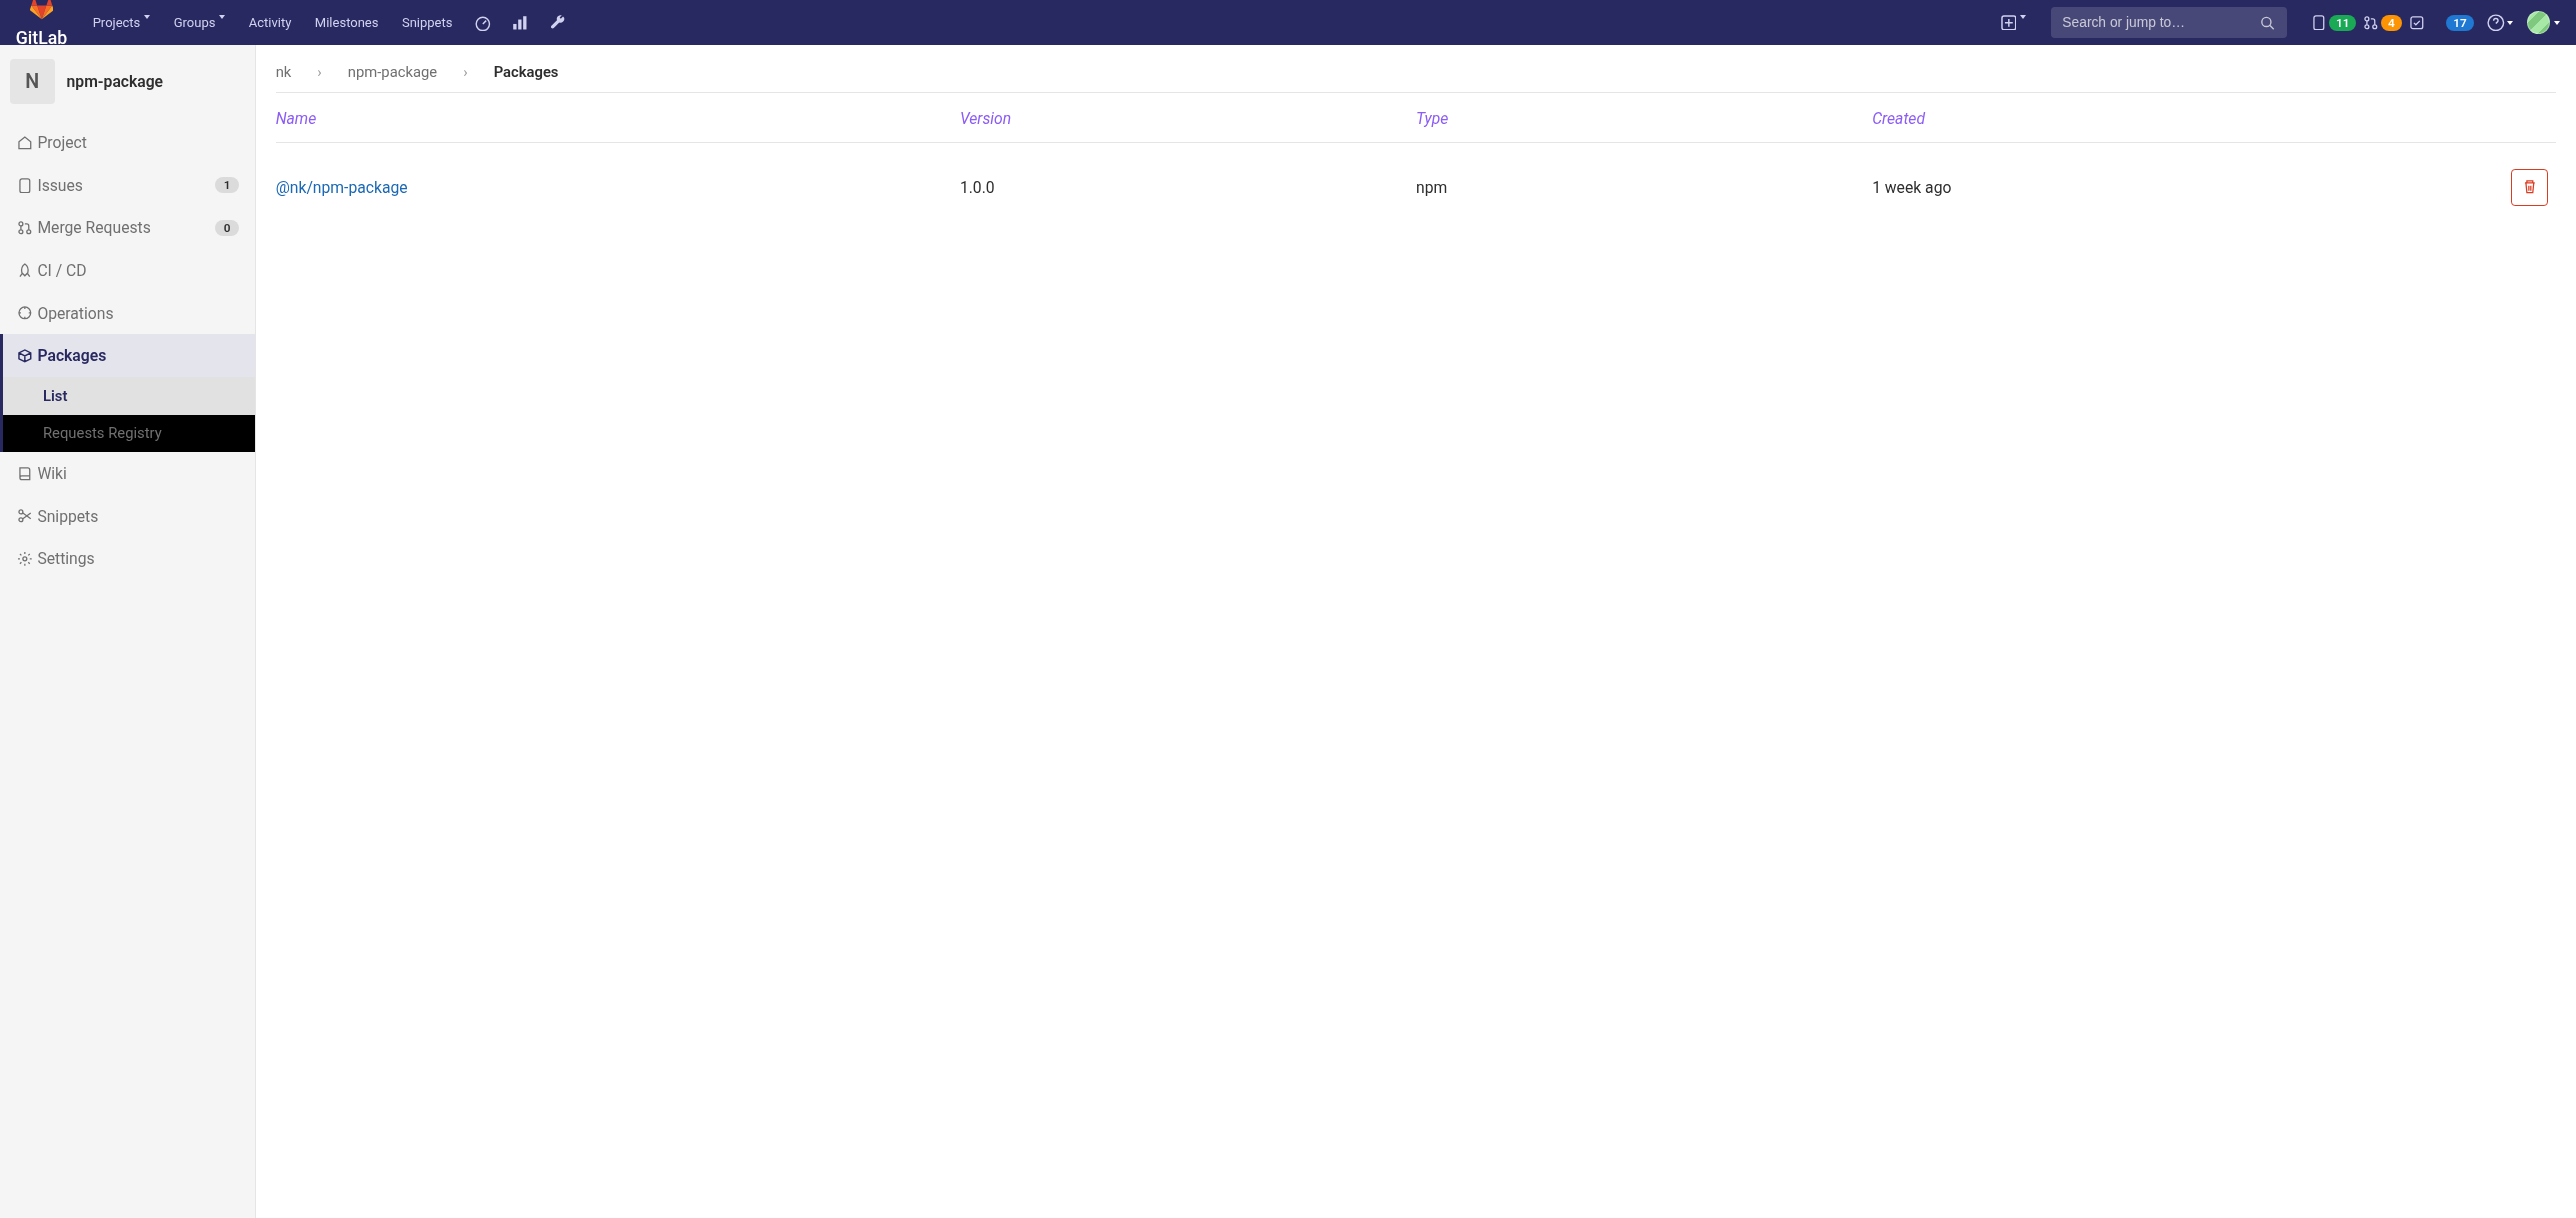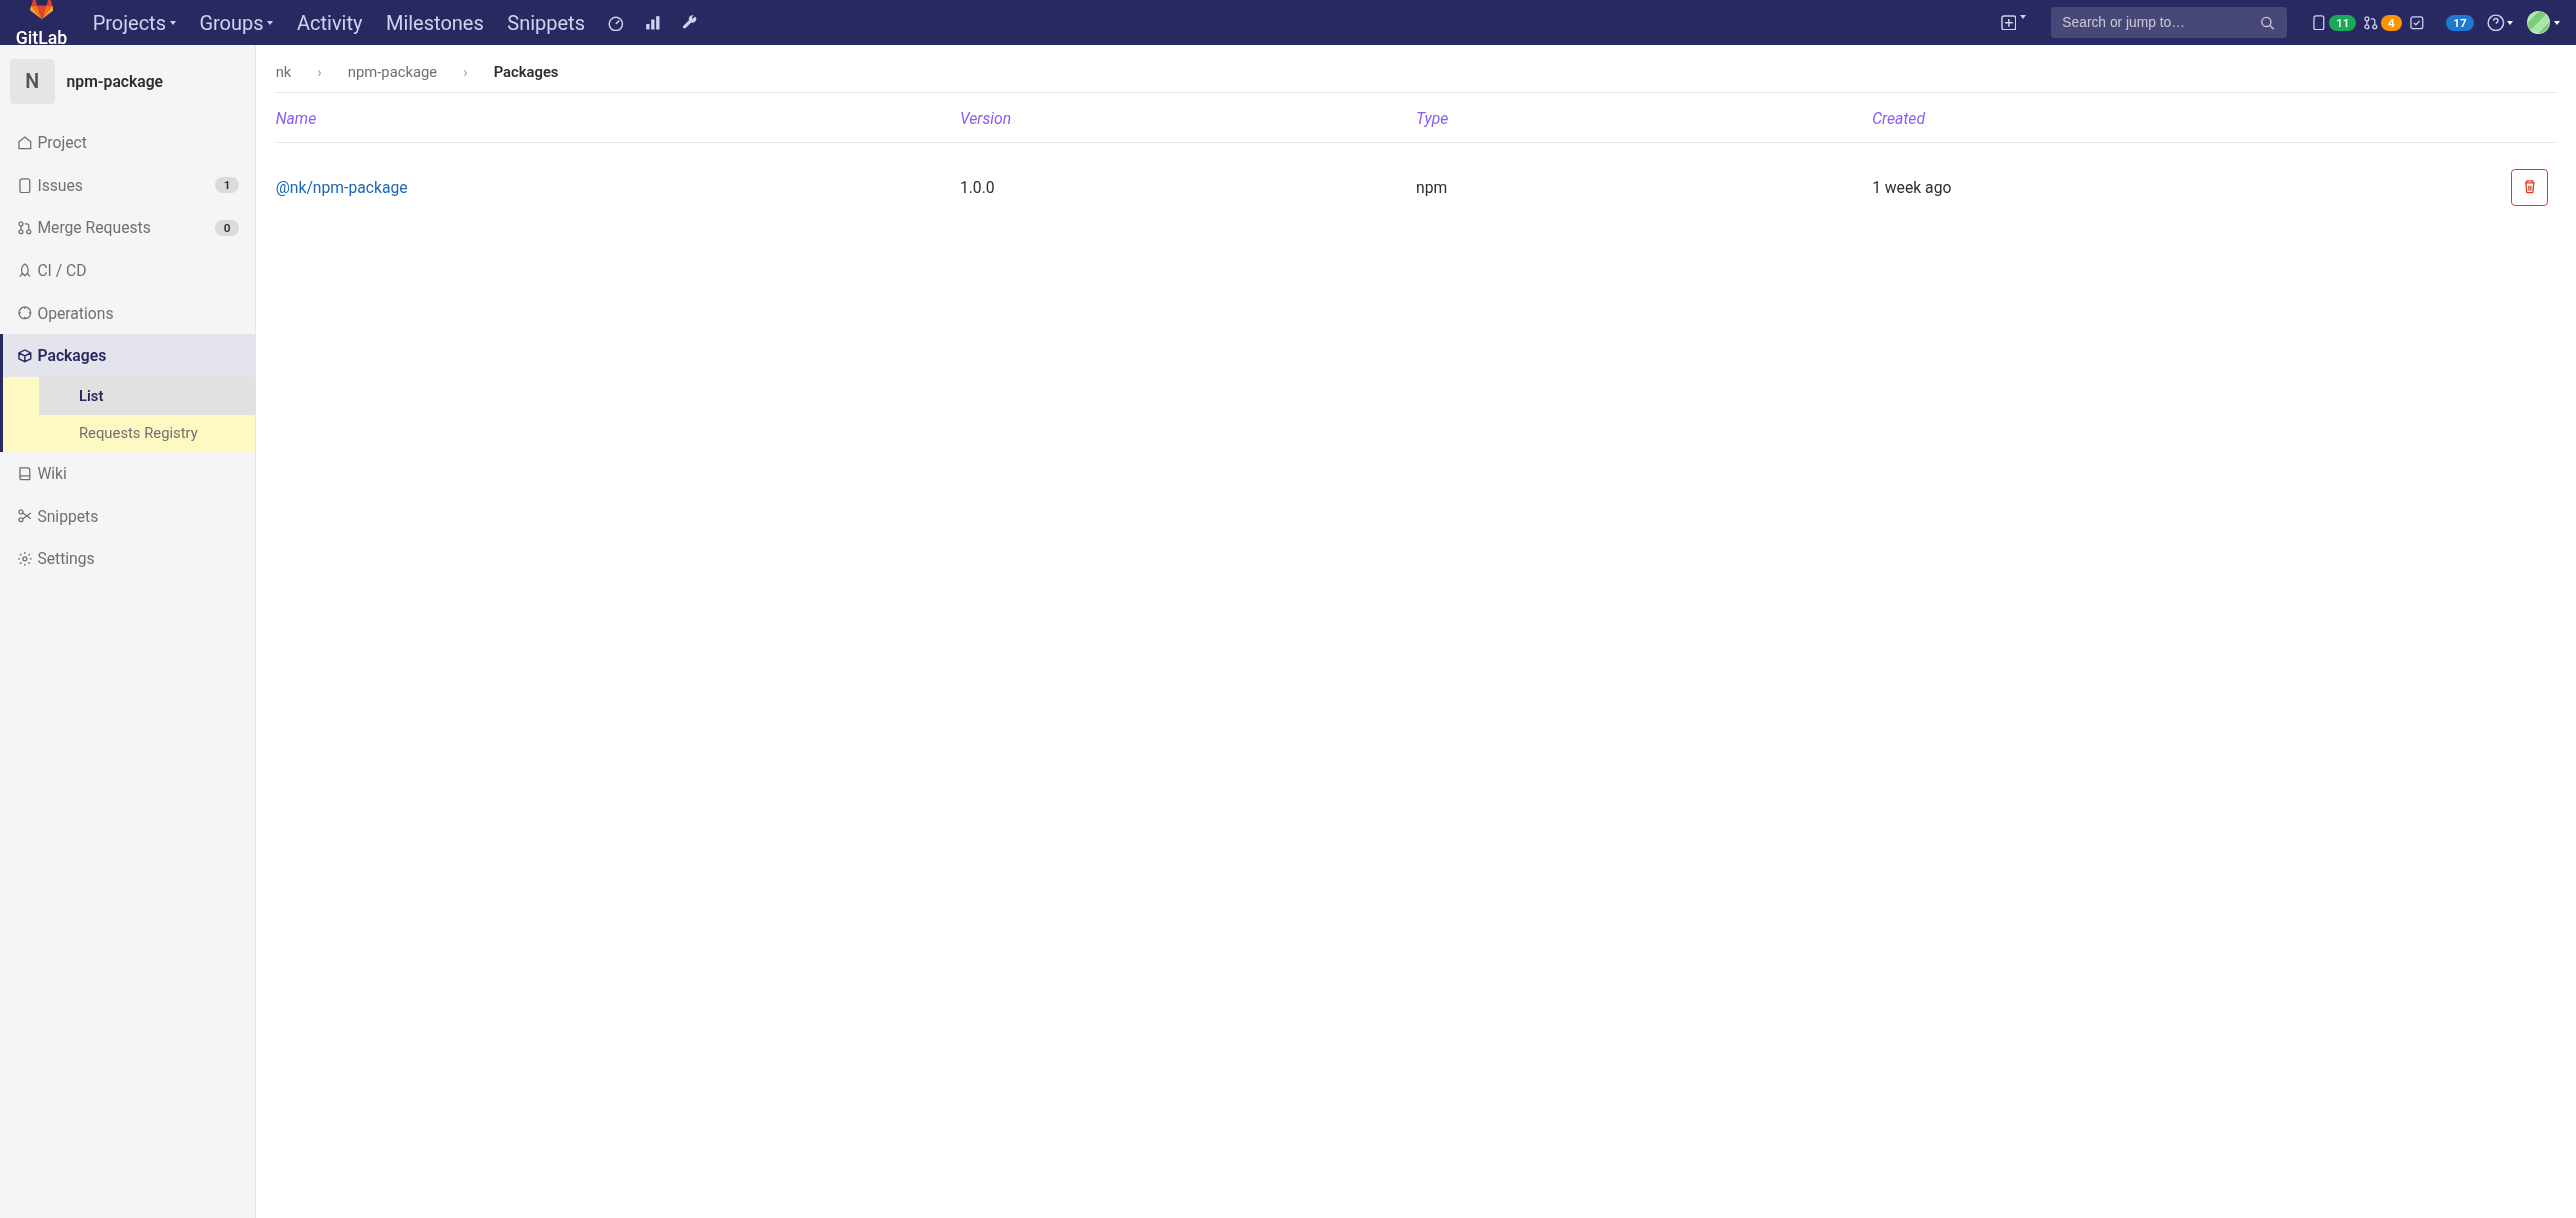--- a/index.html
+++ b/index.html
@@ -4,21 +4,21 @@
 <style>
 * { box-sizing: border-box; margin: 0; padding: 0; }
 body { font-family: -apple-system, BlinkMacSystemFont, "Segoe UI", Roboto, sans-serif; font-size: 13.8px; color: #2e2e2e; }
 
 
 .navbar { height: 45px; background: #292961; display: flex; align-items: center; padding: 0 15.7px; color: #fff; }
 .brand { display: flex; align-items: center; gap: 7.9px; margin-right: 15.7px; flex-direction: column; }
 .brand-logo { width: 23.6px; height: 23.6px; }
 .brand-name { font-size: 17.7px; font-weight: 500; color: #fff; }
 .nav-items { display: flex; align-items: center; gap: 3.9px; }
-.nav-item { padding: 7.9px 9.8px; color: #d1d1f0; font-size: 20px; cursor: pointer; display: flex; align-items: center; gap: 3.9px; }
+.nav-item { padding: 7.9px 9.8px; color: #d1d1f0; font-size: 13px; cursor: pointer; display: flex; align-items: flex-start; gap: 3.9px; }
 .nav-icon-btn { padding: 7.9px; cursor: pointer; color: #d1d1f0; display: flex; }
 .nav-spacer { flex: 1; }
 .search-box { background: rgba(255,255,255,0.15); border-radius: 3.9px; height: 31.5px; width: 236px; display: flex; align-items: center; padding: 0 11.8px; margin: 0 17px; }
 .search-input { background: transparent; border: none; outline: none; color: #fff; width: 100%; font-size: 13.8px; }
 .search-input::placeholder { color: rgba(255,255,255,0.7); }
 .badge-group { display: flex; align-items: center; gap: 7px; margin-left: 7.9px; }
 .badge-item { display: flex; align-items: center; gap: 2px; cursor: pointer; }
 .badge { border-radius: 8.9px; padding: 1px 6.9px; font-size: 11.8px; font-weight: 600; color: #fff; }
 .badge-green { background: #1aaa55; }
 .badge-orange { background: #fc9403; }
@@ -35,21 +35,21 @@
 
 
 .project-header { display: flex; align-items: center; gap: 11.8px; padding: 13.8px 9.8px; }
 .project-avatar { width: 45px; height: 45px; background: #e5e5e5; border-radius: 3.9px; display: flex; align-items: center; justify-content: center; font-size: 19.7px; font-weight: 600; color: #555; }
 .project-name { font-size: 15.7px; font-weight: 600; }
 .side-list { padding: 3.9px 0; }
 .side-item { display: flex; align-items: center; padding: 11.8px 15.7px; gap: 4px; color: #707070; cursor: pointer; font-size: 15.7px; }
 .side-item.active { background: #e4e4ed; color: #292961; font-weight: 600; border-left: 3px solid #292961; padding-left: 12.8px; }
 .side-item .side-badge { margin-left: auto; background: #dbdbdb; color: #2e2e2e; border-radius: 9.8px; padding: 1px 8.9px; font-size: 11.8px; font-weight: 600; }
 .side-icon { width: 17.7px; height: 17.7px; display: flex; align-items: center; justify-content: center; flex-shrink: 0; }
-.sub-list { background: #fef9c3; border-left: 3px solid #292961; padding-left: 36px; }
+.sub-list { background: #000000; border-left: 3px solid #292961; }
 .sub-item { padding: 9.8px 15.7px 9.8px 40px; color: #707070; cursor: pointer; font-size: 14.8px; }
 .sub-item.active { background: #e1e1e1; color: #292961; font-weight: 600; }
 
 
 .breadcrumb { display: flex; align-items: center; gap: 26px; font-size: 14.8px; color: #707070; padding-bottom: 11.8px; }
 .breadcrumb a { color: #707070; text-decoration: none; cursor: pointer; }
 .breadcrumb .crumb-current { color: #2e2e2e; font-weight: 600; }
 .crumb-sep { color: #a0a0a0; }
 .hr { border: none; border-top: 1px solid #e5e5e5; margin: 0; }
 

